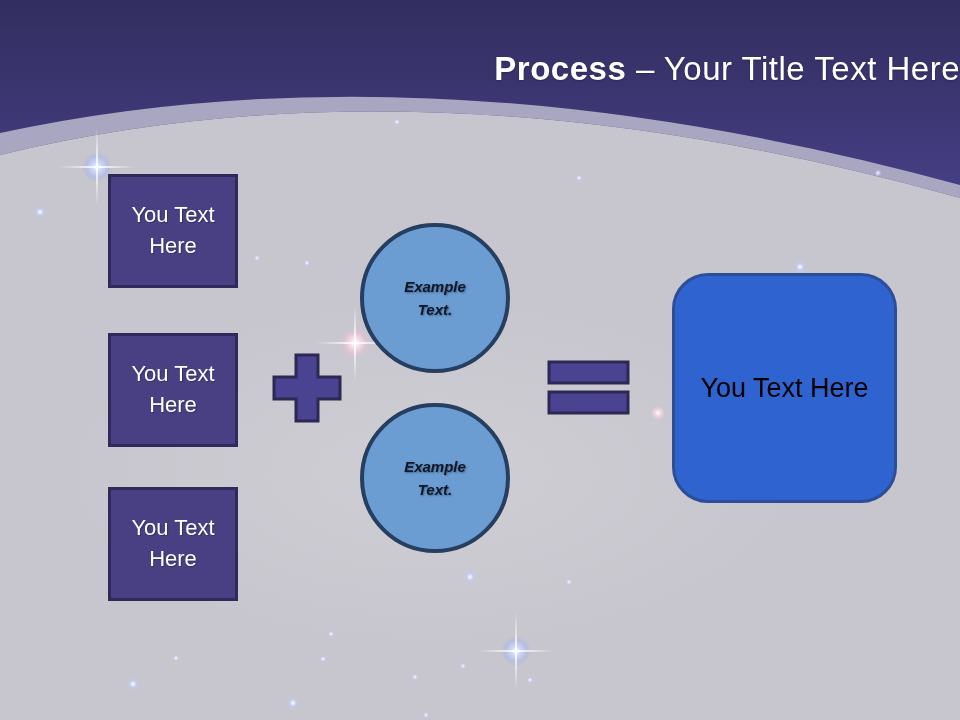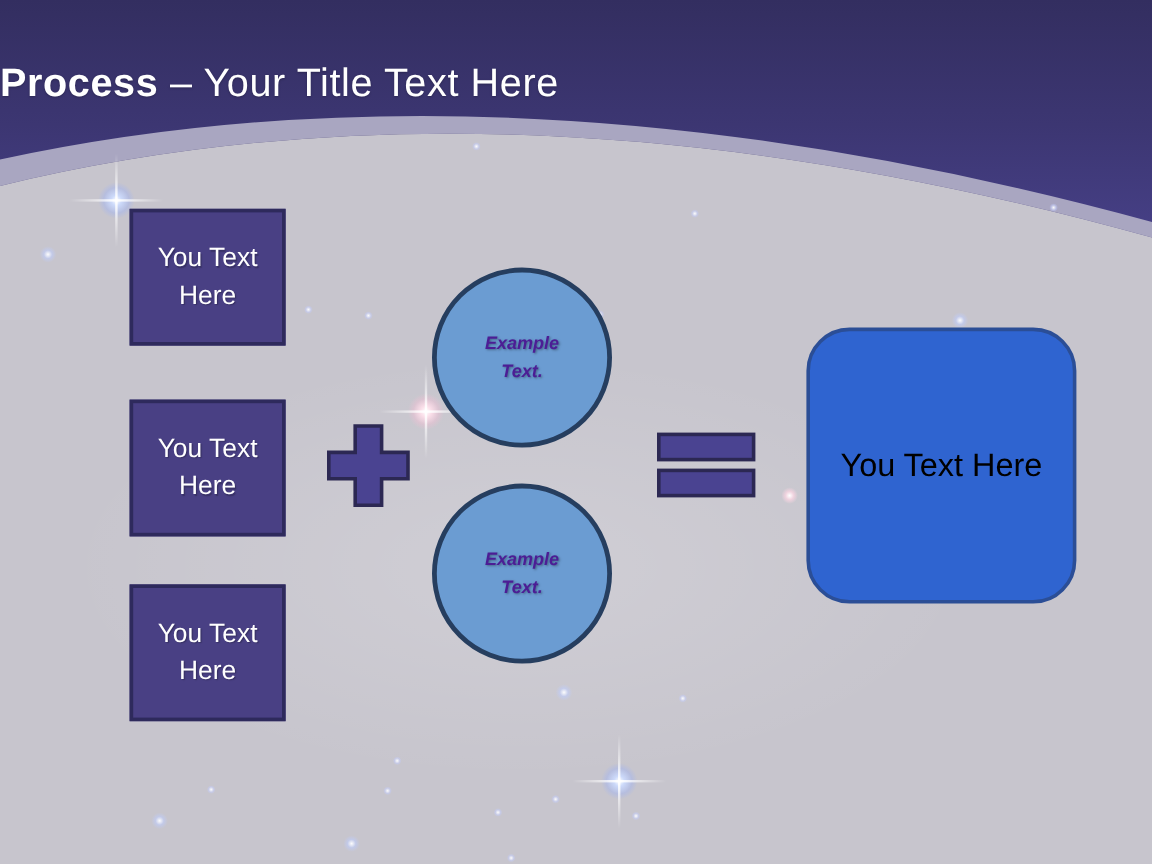--- a/index.html
+++ b/index.html
@@ -14,21 +14,21 @@
     background:linear-gradient(to bottom,#332e60 0%,#3c3672 40%,#4d4694 100%);
   }
   .curve{position:absolute;left:0;top:0;z-index:1;display:block;}
   .glow{
     position:absolute;left:0;top:170px;width:960px;height:550px;z-index:1;
     background:radial-gradient(ellipse 55% 45% at 45% 55%,rgba(255,255,255,0.16),rgba(255,255,255,0) 72%);
     pointer-events:none;
   }
   .title{
     position:absolute;left:0;top:50px;width:960px;z-index:4;
-    text-align:left;color:#ffffff;font-size:33px;font-weight:400;
+    text-align:right;color:#ffffff;font-size:33px;font-weight:400;
     letter-spacing:0.5px;margin:0;
     text-shadow:0 1px 2px rgba(0,0,0,0.25);
   }
   .title .t-bold{font-weight:700;}
   
   .star{
     position:absolute;z-index:2;border-radius:50%;
     transform:translate(-50%,-50%);pointer-events:none;
   }
   .s-sm{width:7px;height:7px;
@@ -50,21 +50,21 @@
     background:#494084;border:3px solid #2e2a5c;box-sizing:border-box;
     display:flex;align-items:center;justify-content:center;text-align:center;
     color:#ffffff;font-size:22px;line-height:1.4;
     text-shadow:1px 1px 1px rgba(0,0,0,0.25);
   }
   .box1{top:174px;} .box2{top:333px;} .box3{top:487px;}
   .circle{
     position:absolute;left:360px;width:150px;height:150px;z-index:3;
     background:#6b9cd2;border:4px solid #263e5f;border-radius:50%;box-sizing:border-box;
     display:flex;align-items:center;justify-content:center;text-align:center;
-    color:#4c1d95;font-size:15px;font-weight:700;font-style:italic;line-height:1.55;
+    color:#0f172a;font-size:15px;font-weight:700;font-style:italic;line-height:1.55;
     text-shadow:1px 1px 2px rgba(0,0,0,0.35);
   }
   .circle .ctext{width:92px;}
   .circle1{top:223px;} .circle2{top:403px;}
   .operators{position:absolute;left:0;top:0;z-index:3;}
   .result-box{
     position:absolute;left:672px;top:273px;width:225px;height:230px;z-index:3;
     background:#2f64d0;border:3px solid #2b4e96;border-radius:36px;box-sizing:border-box;
     display:flex;align-items:center;justify-content:center;text-align:center;
     color:#000000;font-size:27px;

